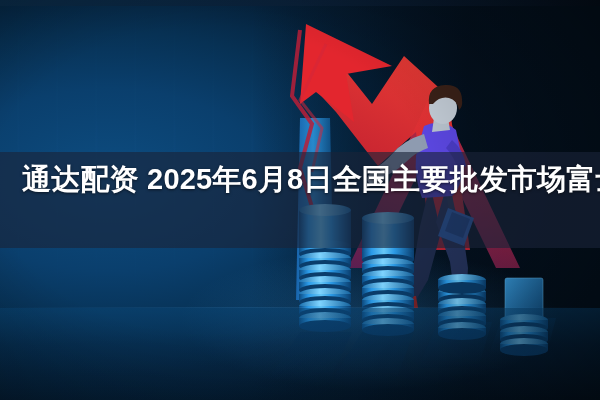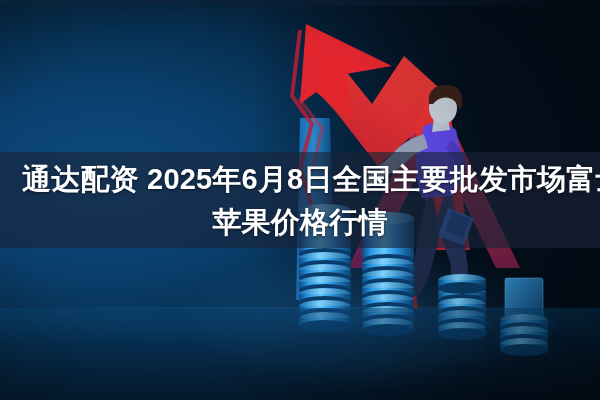--- a/index.html
+++ b/index.html
@@ -308,16 +308,15 @@
     </g>
   </svg>
 
   <div class="floor"></div>
   <div class="floor-line"></div>
   <div class="bg-vignette"></div>
 
   <div class="text-band"></div>
   <div class="headline">
     <span class="l1">通达配资 2025年6月8日全国主要批发市场富士</span>
-    <span class="l2">苹果价格行情</span>
   </div>
 
 </div>
 
 </body></html>

